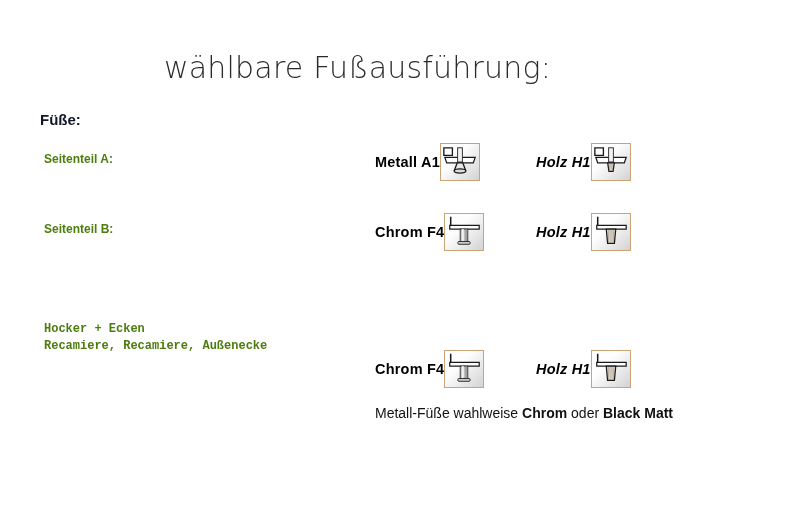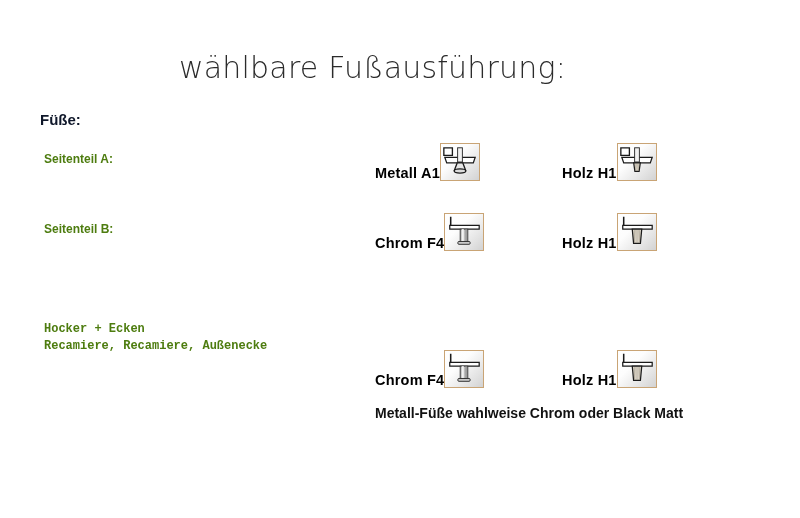--- a/index.html
+++ b/index.html
@@ -28,21 +28,20 @@
     left: 0;
     top: 50px;
     width: 715px;
     text-align: center;
     font-family: "DejaVu Sans", sans-serif;
     font-weight: 300;
     font-size: 30px;
     letter-spacing: 0.2px;
     color: #2b2b2b;
     white-space: nowrap;
-    margin-left: 15px;
   }
 
   
   .fuesse-heading {
     position: absolute;
     left: 40px;
     top: 111px;
     font-size: 15px;
     font-weight: bold;
     color: #0f172a;
@@ -59,34 +58,34 @@
     white-space: nowrap;
   }
   .row-label.r1 { top: 151px; }
   .row-label.r2 { top: 221px; }
   .row-label.r3 { top: 321px; font-family: Liberation Mono, monospace; }
 
   
   .option {
     position: absolute;
     display: flex;
-    align-items: flex-end;
+    align-items: center;
     gap: 0;
     white-space: nowrap;
   }
   .option .opt-label {
     font-size: 14.5px;
     font-weight: bold;
     color: #000000;
     letter-spacing: 0.2px;
   }
 
   
   .col-a { left: 375px; }
-  .col-b { left: 562px; }
+  .col-b { left: 536px; font-style: italic; }
 
   
   .ry1 { top: 143px; }
   .ry2 { top: 213px; }
   .ry3 { top: 350px; }
 
   
   .thumb {
     width: 40px;
     height: 38px;
@@ -108,21 +107,21 @@
     position: absolute;
     left: 375px;
     top: 403px;
     font-size: 14px;
     line-height: 21px;
     color: #111111;
     white-space: nowrap;
   }
   .footnotes .line { display: block; }
   .footnotes b { font-weight: bold; }
-  .footnotes span.normal { font-weight: bold; margin-top: 24px; }
+  .footnotes span.normal { font-weight: normal; margin-top: 24px; }
 </style>
 </head>
 <body>
 
 <div class="page">
 
   <div class="title">wählbare Fußausführung:</div>
 
   <div class="fuesse-heading">Füße:</div>
 

